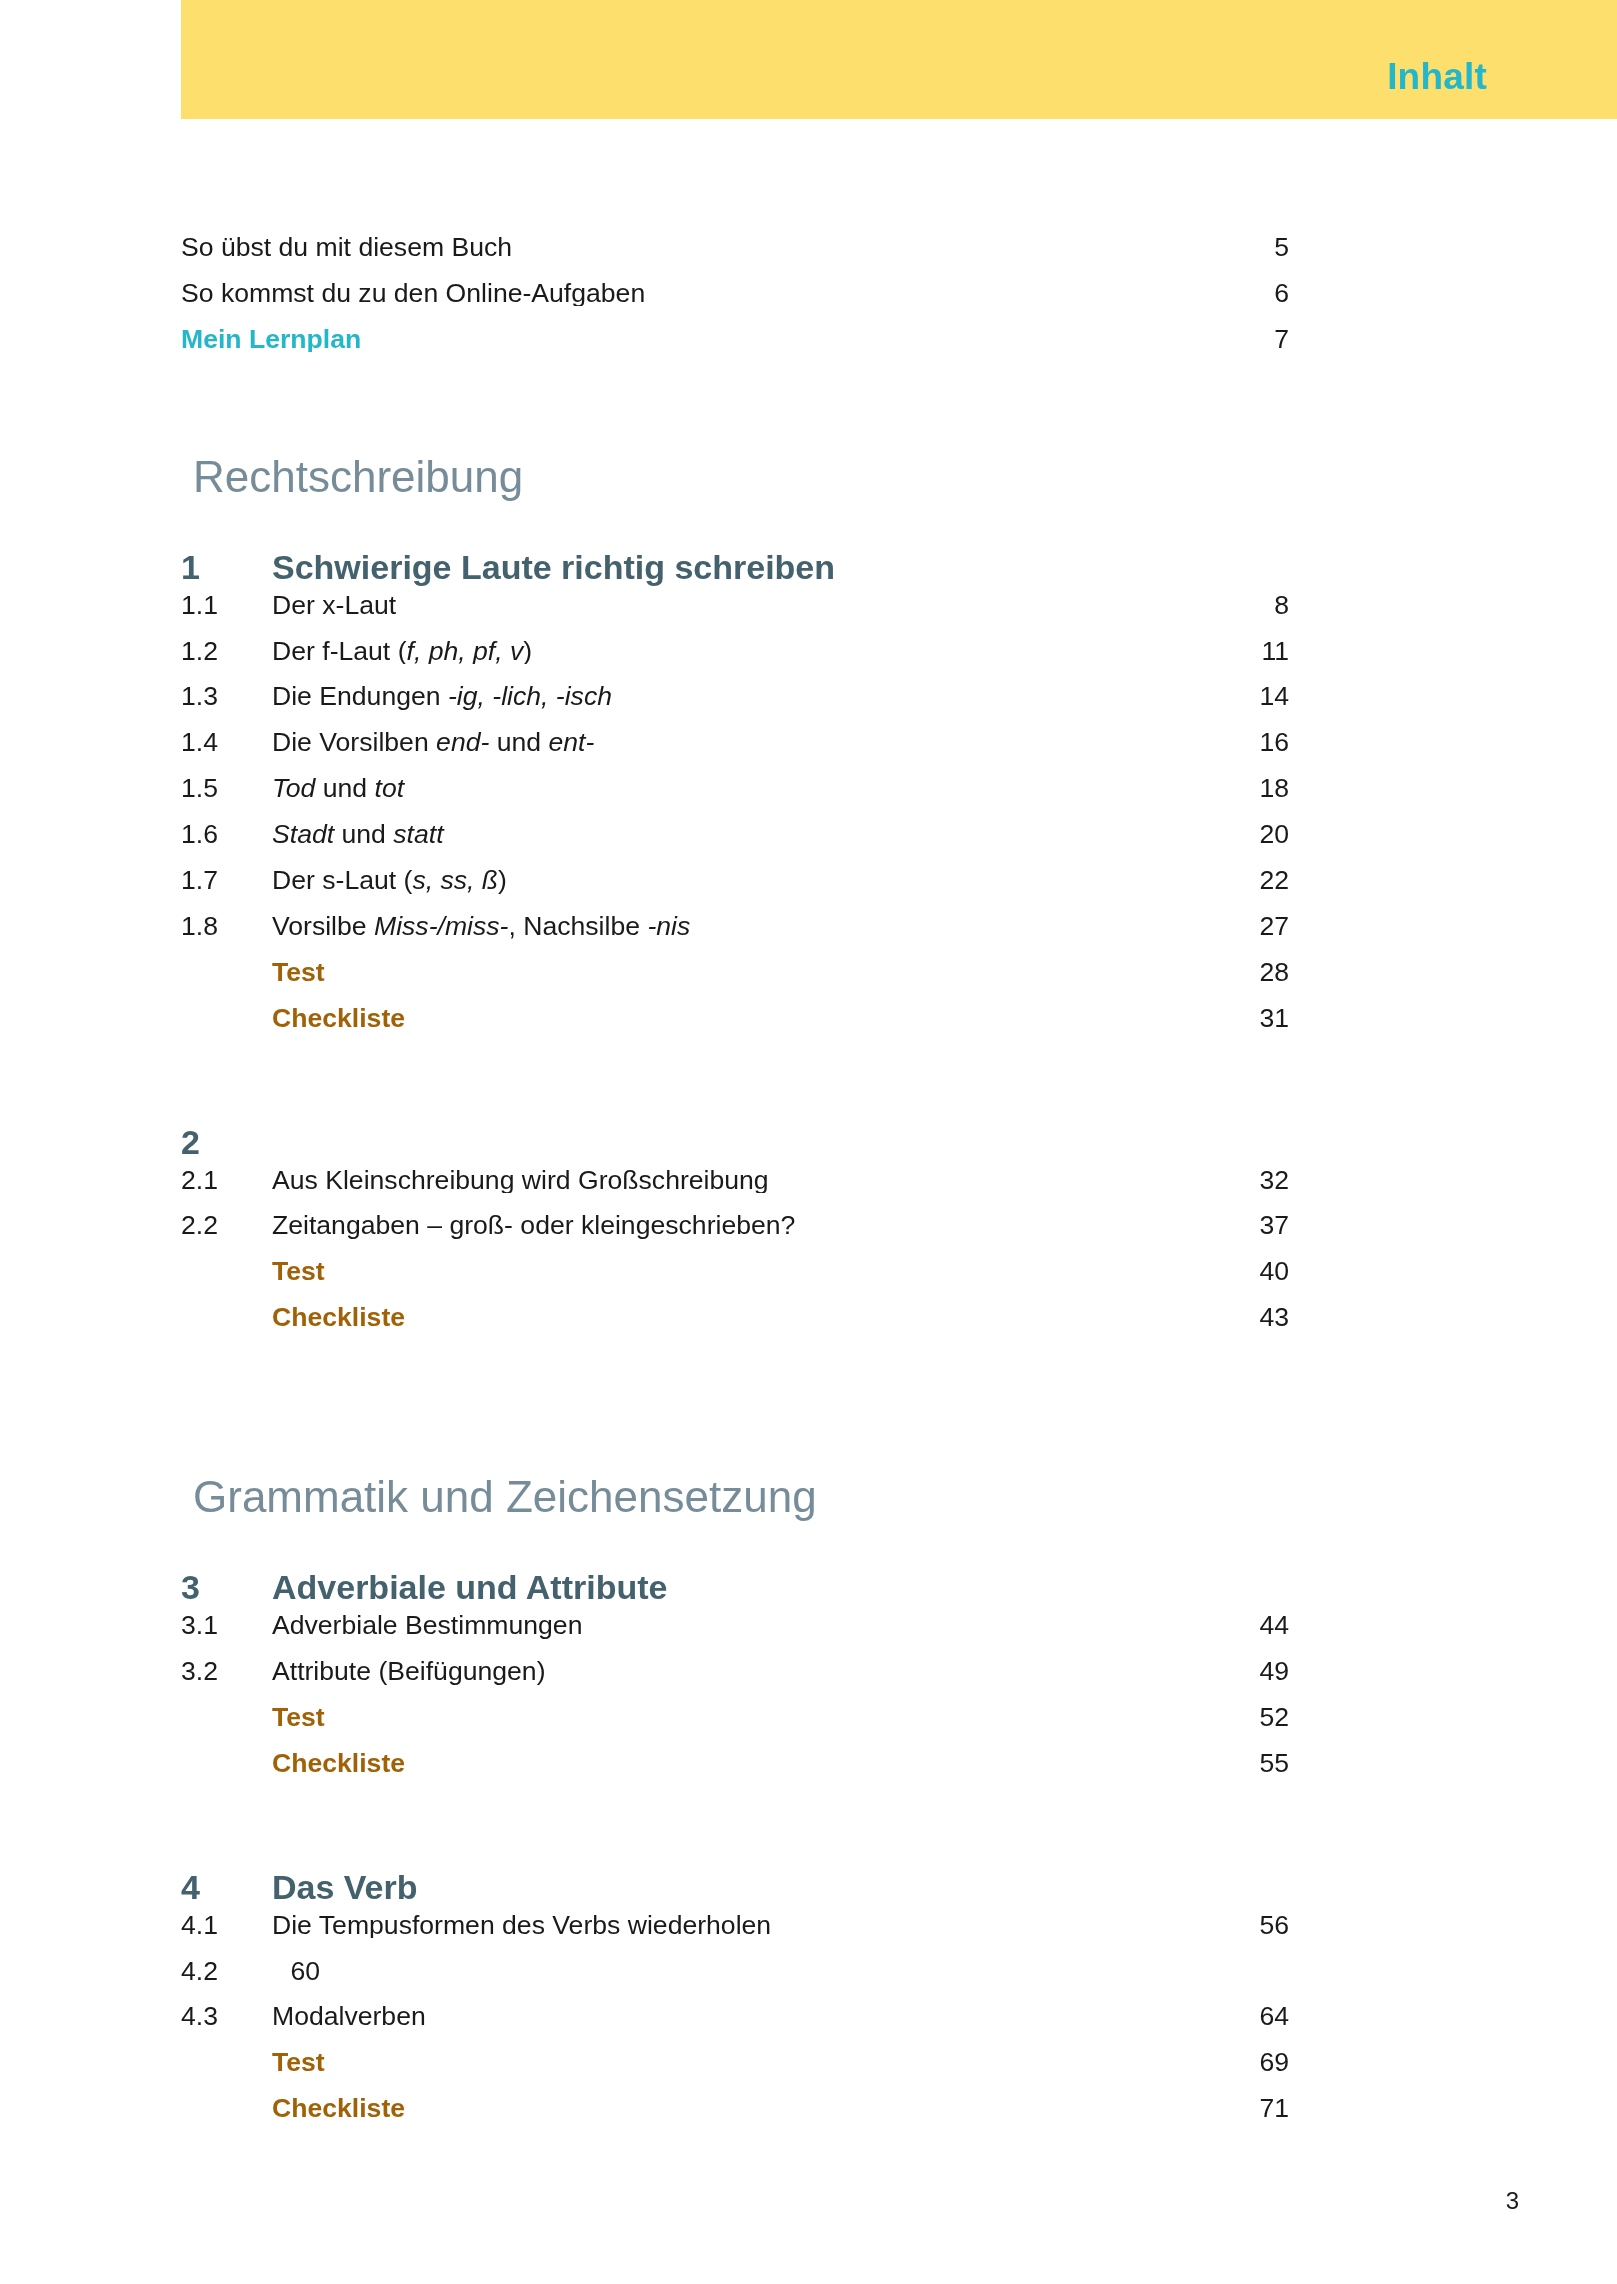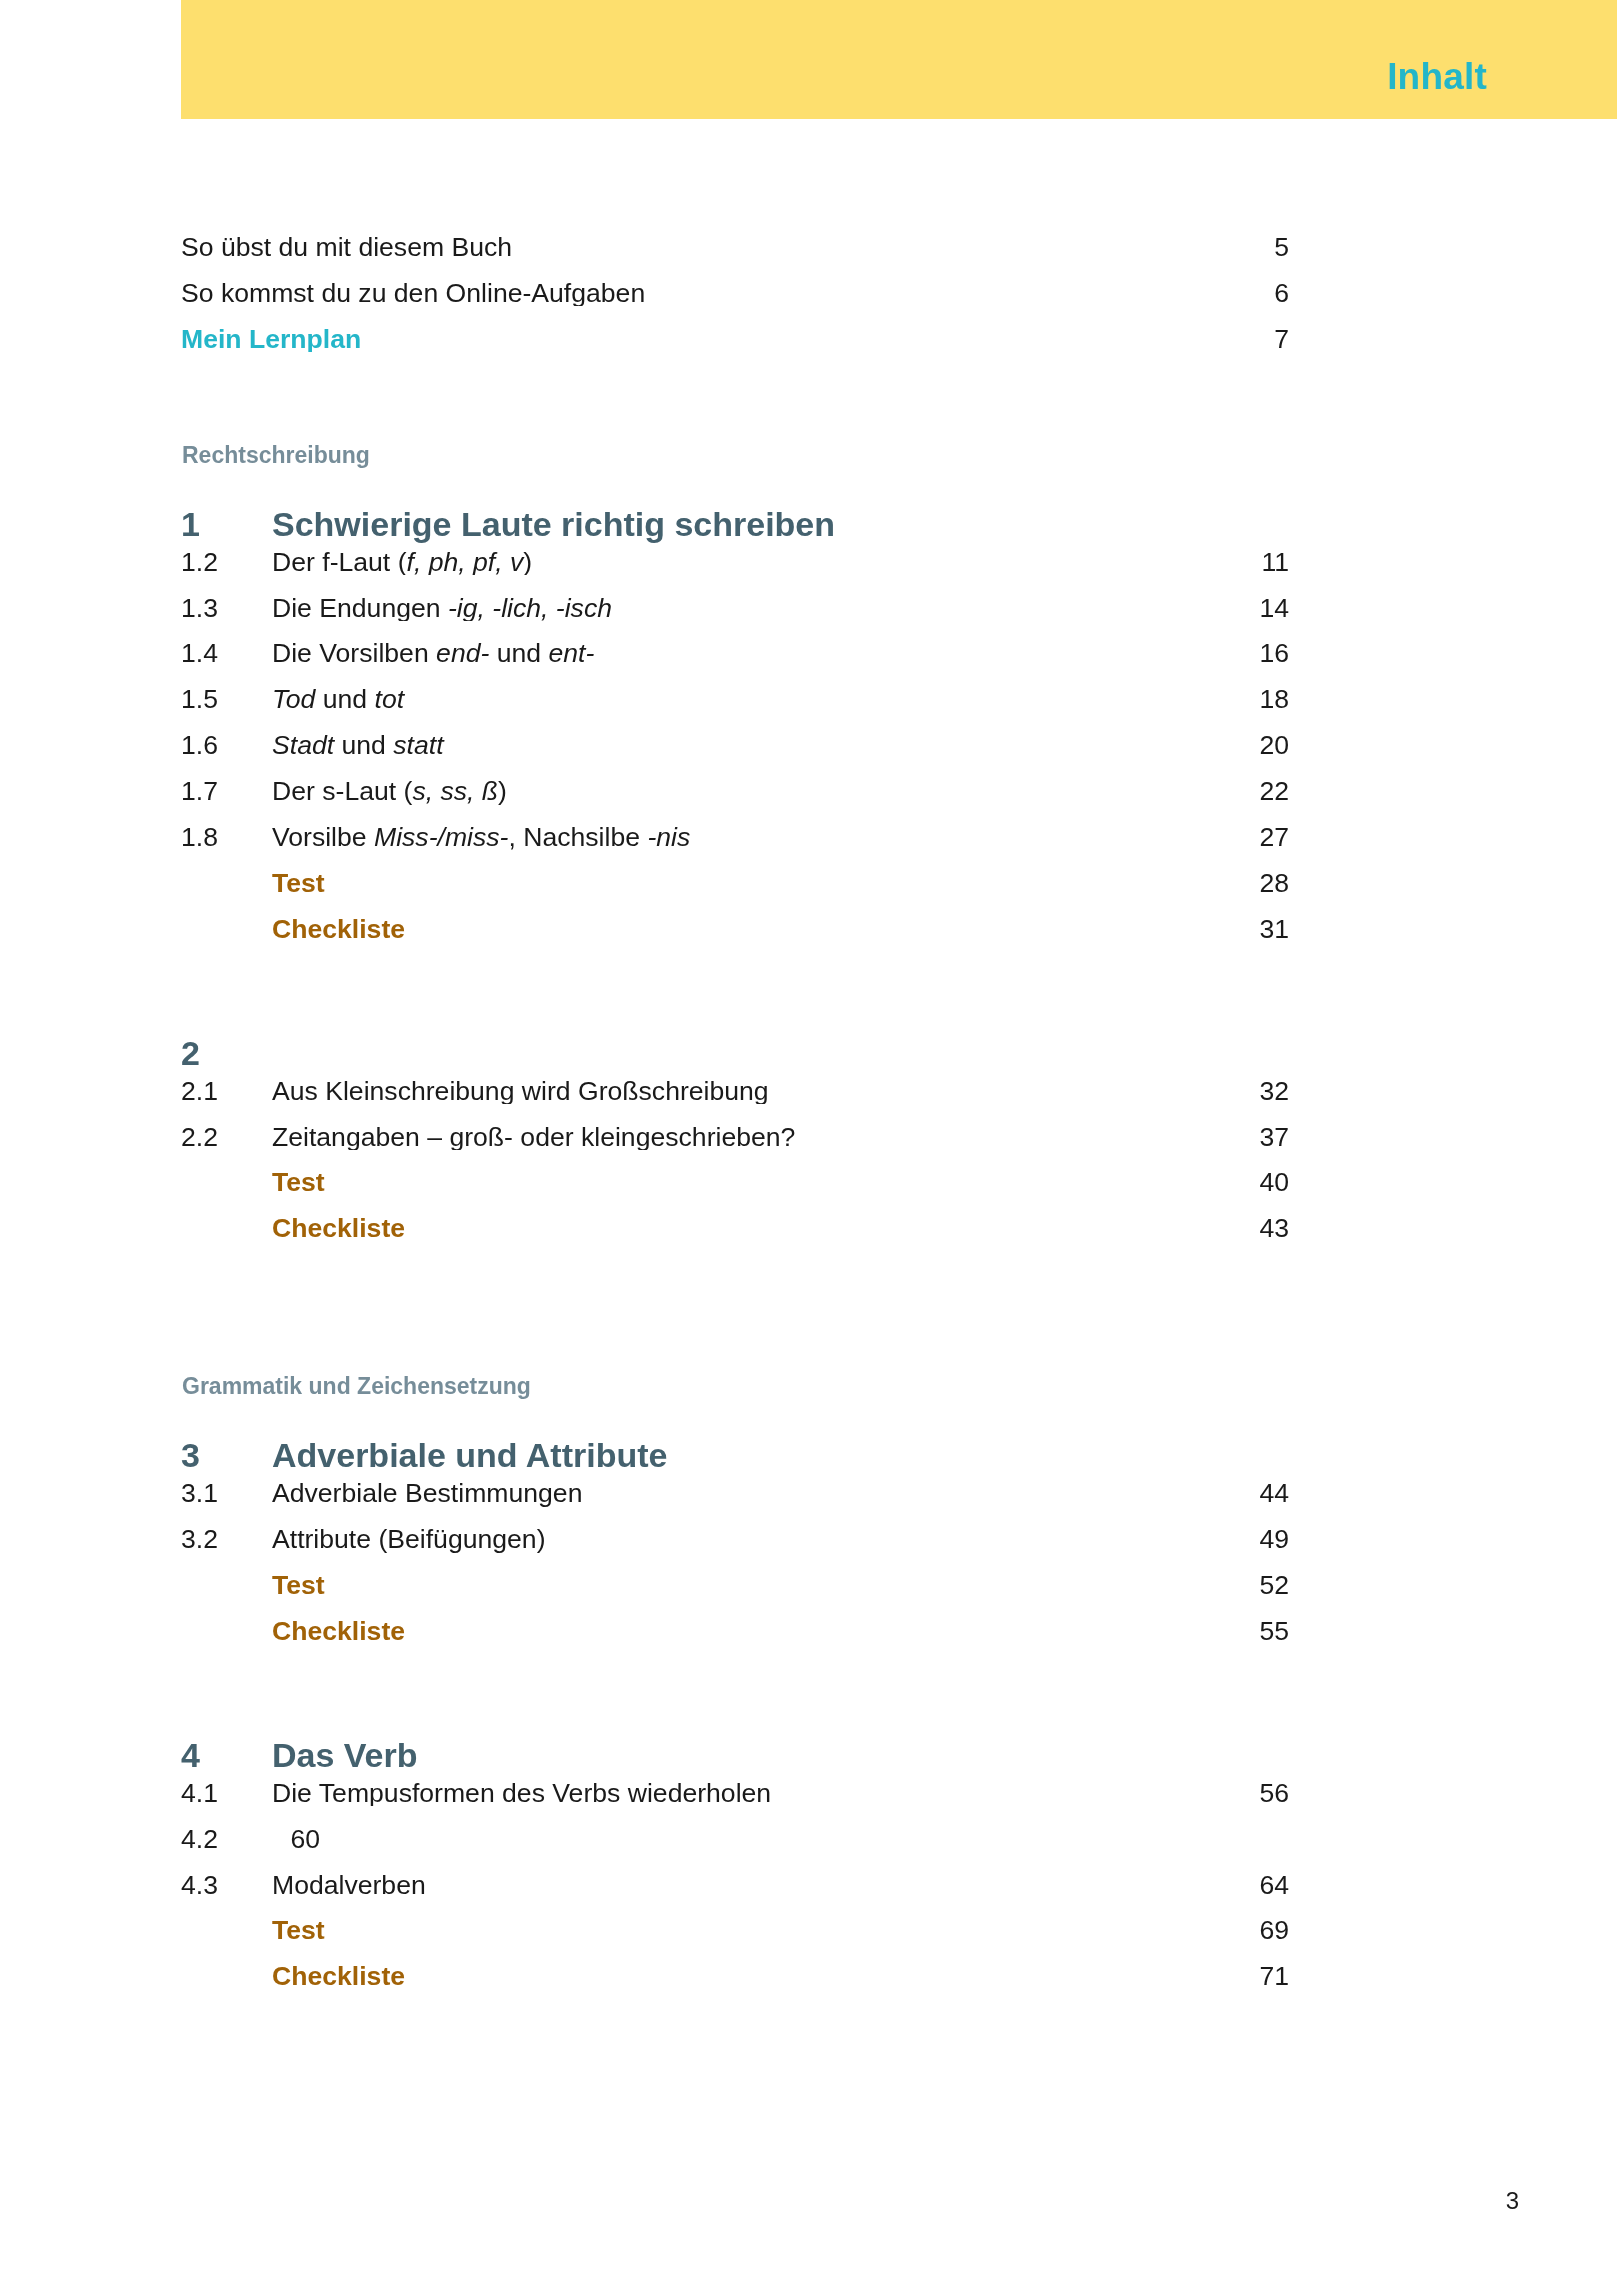--- a/index.html
+++ b/index.html
@@ -77,24 +77,24 @@
   .row.front .label {
     padding-left: 0;
   }
   .row.front.accent .label {
     color: #24b6c9;
     font-weight: bold;
   }
 
   
   .part-heading {
-    font-size: 23px;
+    font-size: 44px;
     color: #768d99;
-    font-weight: bold;
-    margin: 1px;
+    font-weight: normal;
+    margin: 12px;
     line-height: 1.0;
   }
 
   
   .chapter-heading {
     display: flex;
     align-items: baseline;
     font-size: 34px;
     font-weight: bold;
     color: #44616e;
@@ -158,20 +158,25 @@
 
   <div id="parts-list">
       <div class="part-heading">Rechtschreibung</div>
       <div class="gap-after-part"></div>
       <div class="chapter-heading">
         <span class="cnum">1</span>
         <span>Schwierige Laute richtig schreiben</span>
       </div>
       <div class="gap-after-chapter"></div>
       <div class="row">
+        <span class="num">1.1</span>
+        <span class="label">Der x-Laut</span>
+        <span class="pageno">8</span>
+      </div>
+      <div class="row">
         <span class="num">1.2</span>
         <span class="label">Der f-Laut (<em>f, ph, pf, v</em>)</span>
         <span class="pageno">11</span>
       </div>
       <div class="row">
         <span class="num">1.3</span>
         <span class="label">Die Endungen <em>-ig, -lich, -isch</em></span>
         <span class="pageno">14</span>
       </div>
       <div class="row">

